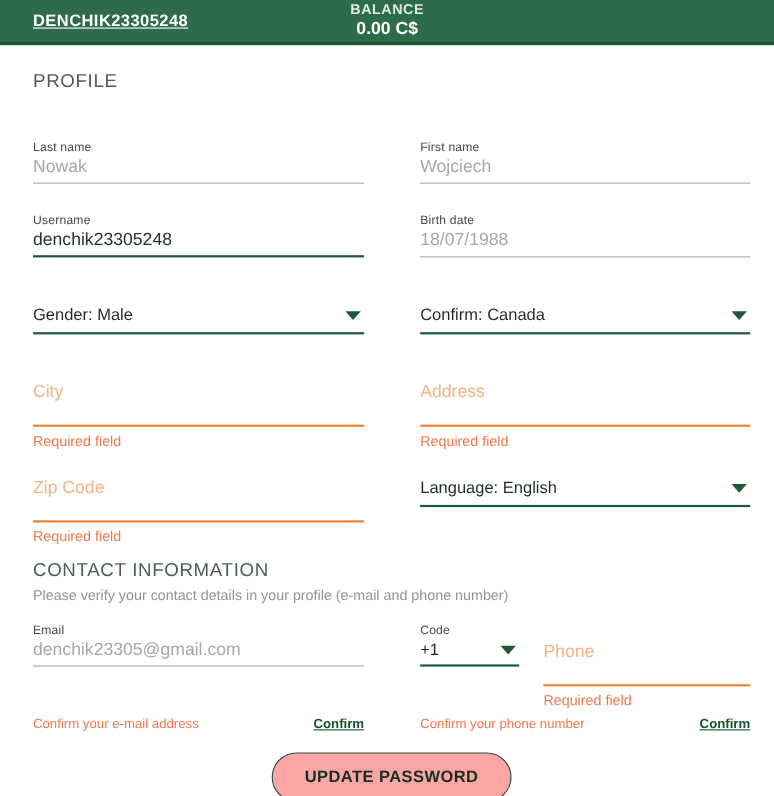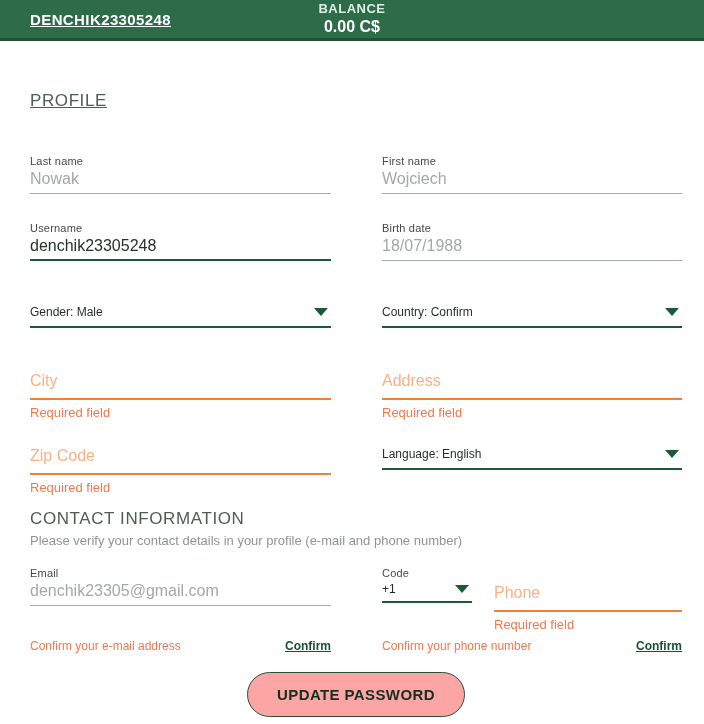--- a/index.html
+++ b/index.html
@@ -41,21 +41,21 @@
 
   
   .main { padding: 0 22px 0 30px; }
 
   .section-title {
     color: #4d5d54;
     font-size: 17px;
     font-weight: normal;
     letter-spacing: 0.6px;
   }
-  .profile-title { margin-top: 50px; text-decoration: underline; }
+  .profile-title { margin-top: 23px; }
 
   .grid {
     display: grid;
     grid-template-columns: 301px 300px;
     column-gap: 51px;
   }
   .row-names    { margin-top: 44px; }
   .row-username { margin-top: 28px; }
   .row-selects  { margin-top: 44px; }
   .row-city     { margin-top: 44px; }
@@ -83,37 +83,37 @@
     outline: none;
   }
   .field.editable input {
     color: #24322a;
     border-bottom: 2px solid #1c5936;
     padding-bottom: 4px;
   }
   .field.error input {
     color: #24322a;
     border-bottom: 2px solid #f08233;
-    padding-bottom: 8px;
+    padding-bottom: 20px;
   }
   .field.error input::placeholder { color: #f8b184; opacity: 1; }
   .error-text {
     color: #f4774c;
     font-size: 13px;
     margin-top: 5px;
   }
 
   
   .select-row {
     display: flex;
     justify-content: space-between;
     align-items: center;
     border-bottom: 2px solid #1c5936;
     padding-bottom: 7px;
-    font-size: 12px;
+    font-size: 15px;
     color: #1f2d26;
     cursor: pointer;
   }
   .caret {
     width: 0; height: 0;
     border-left: 7px solid transparent;
     border-right: 7px solid transparent;
     border-top: 8px solid #1c5936;
     margin-right: 3px;
     flex: 0 0 auto;
@@ -200,21 +200,21 @@
       <input type="text" readonly="" value="18/07/1988" style="">
     </div>
   </div>
 
   <div class="grid row-selects">
     <div class="select-row">
       <span>Gender: Male</span>
       <span class="caret"></span>
     </div>
     <div class="select-row">
-      <span>Country: Confirm</span>
+      <span>Confirm: Canada</span>
       <span class="caret"></span>
     </div>
   </div>
 
   <div class="grid row-city">
     <div class="field error">
       <input type="text" placeholder="City" style="">
       <div class="error-text">Required field</div>
     </div>
     <div class="field error">

